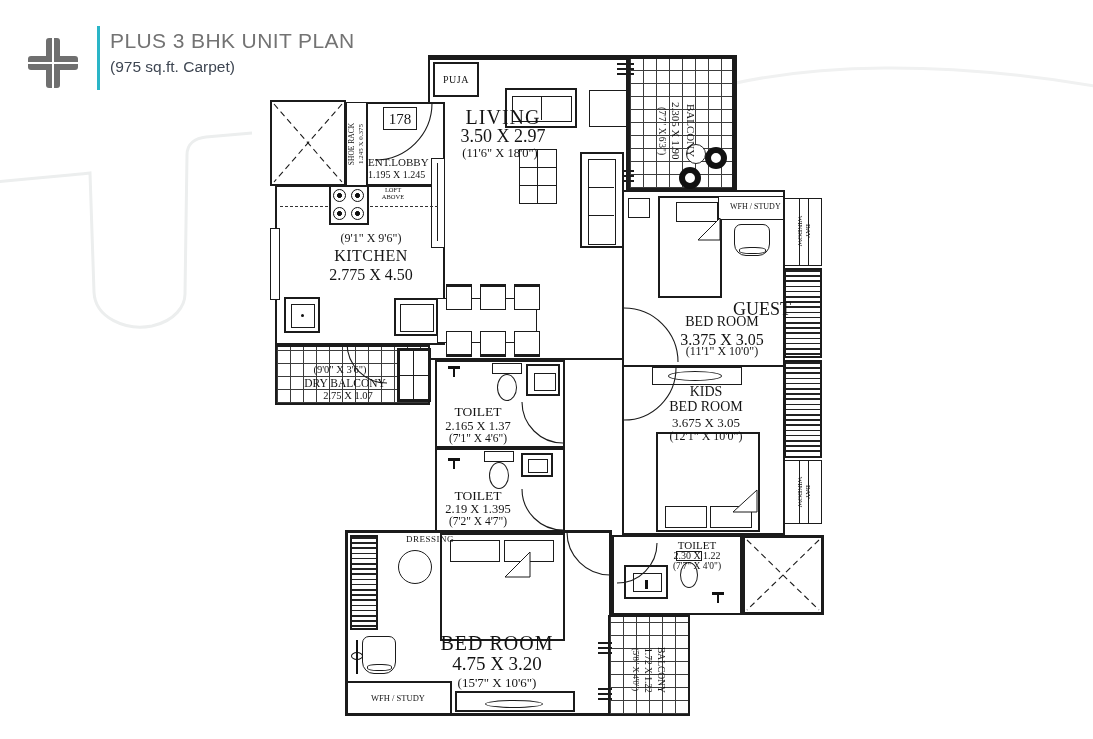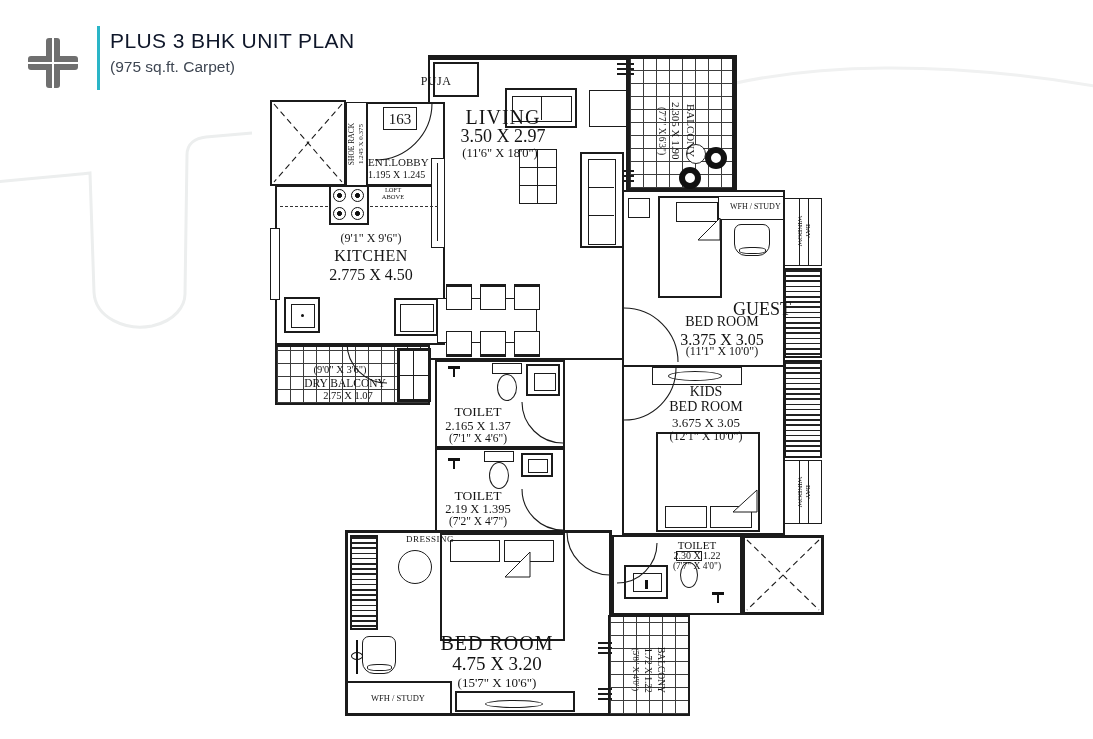--- a/index.html
+++ b/index.html
@@ -42,21 +42,21 @@
   <path d="M700,92 C810,60 950,62 1095,86" fill="none" stroke="#f0f1f1" stroke-width="3"></path>
 </svg>
 
 <div class="abs" style="left:28px;top:38px;width:50px;height:50px">
   <div class="abs" style="left:18px;top:0;width:14px;height:50px;background:#6f6f6f;border-radius:3px"></div>
   <div class="abs" style="left:0;top:18px;width:50px;height:14px;background:#6f6f6f;border-radius:3px"></div>
   <div class="abs" style="left:24px;top:0;width:2px;height:50px;background:#fff"></div>
   <div class="abs" style="left:0;top:24px;width:50px;height:2px;background:#fff"></div>
 </div>
 <div class="abs" style="left:97px;top:26px;width:3px;height:64px;background:#2ab5c7"></div>
-<div class="abs" style="left:110px;top:29px;font-size:21px;font-weight:500;color:#0f172a;letter-spacing:.4px">PLUS 3 BHK UNIT PLAN</div>
+<div class="abs" style="left:110px;top:29px;font-size:21px;font-weight:500;color:#737373;letter-spacing:.4px">PLUS 3 BHK UNIT PLAN</div>
 <div class="abs" style="left:110px;top:58px;font-size:15.5px;color:#3e4652">(975 sq.ft. Carpet)</div>
 
 <div class="abs" style="left:0;top:0;width:1093px;height:739px">
 
   <div class="r" style="left:428px;top:57px;width:200px;height:303px"></div>
   <div class="wallfill" style="left:428px;top:55px;width:309px;height:5px"></div>
   <div class="r tiles" style="left:628px;top:57px;width:107px;height:133px"></div>
   <div class="wallfill" style="left:732px;top:57px;width:5px;height:133px"></div>
   <div class="rail" style="left:617px;top:63px;width:17px;height:14px"></div>
   <div class="rail" style="left:617px;top:170px;width:17px;height:14px"></div>
@@ -212,22 +212,22 @@
       <path d="M617,583 A40,40 0 0 0 657,543"></path>
       <path d="M567,532 A43,43 0 0 0 610,575"></path>
     </g>
     <g stroke="#1b1b1b" stroke-width="1" fill="#ffffff">
       <path d="M698,240 L720,218 L720,240 Z"></path>
       <path d="M733,512 L757,490 L757,512 Z"></path>
       <path d="M505,577 L530,552 L530,577 Z"></path>
     </g>
   </svg>
 
-  <div class="lbl" style="left:400px;top:110px;font-size:15px">163</div>
-  <div class="lbl" style="left:436px;top:74px;font-size:12px;letter-spacing:.5px">PUJA</div>
+  <div class="lbl" style="left:400px;top:110px;font-size:15px">178</div>
+  <div class="lbl" style="left:456px;top:74px;font-size:10px;letter-spacing:.5px">PUJA</div>
 
   <div class="lbl lleft" style="left:368px;top:156px;font-size:11px">ENT.LOBBY</div>
   <div class="lbl lleft" style="left:368px;top:169px;font-size:10px">1.195 X 1.245</div>
 
   <div class="rotlbl" style="left:315px;top:135px;width:84px;height:18px;transform:rotate(-90deg)">
     <span style="font-size:7.5px;display:block">SHOE RACK</span>
     <span style="font-size:7px;display:block">1.245 X 0.375</span>
   </div>
 
   <div class="lbl" style="left:393px;top:186px;font-size:6.5px">LOFT</div>

